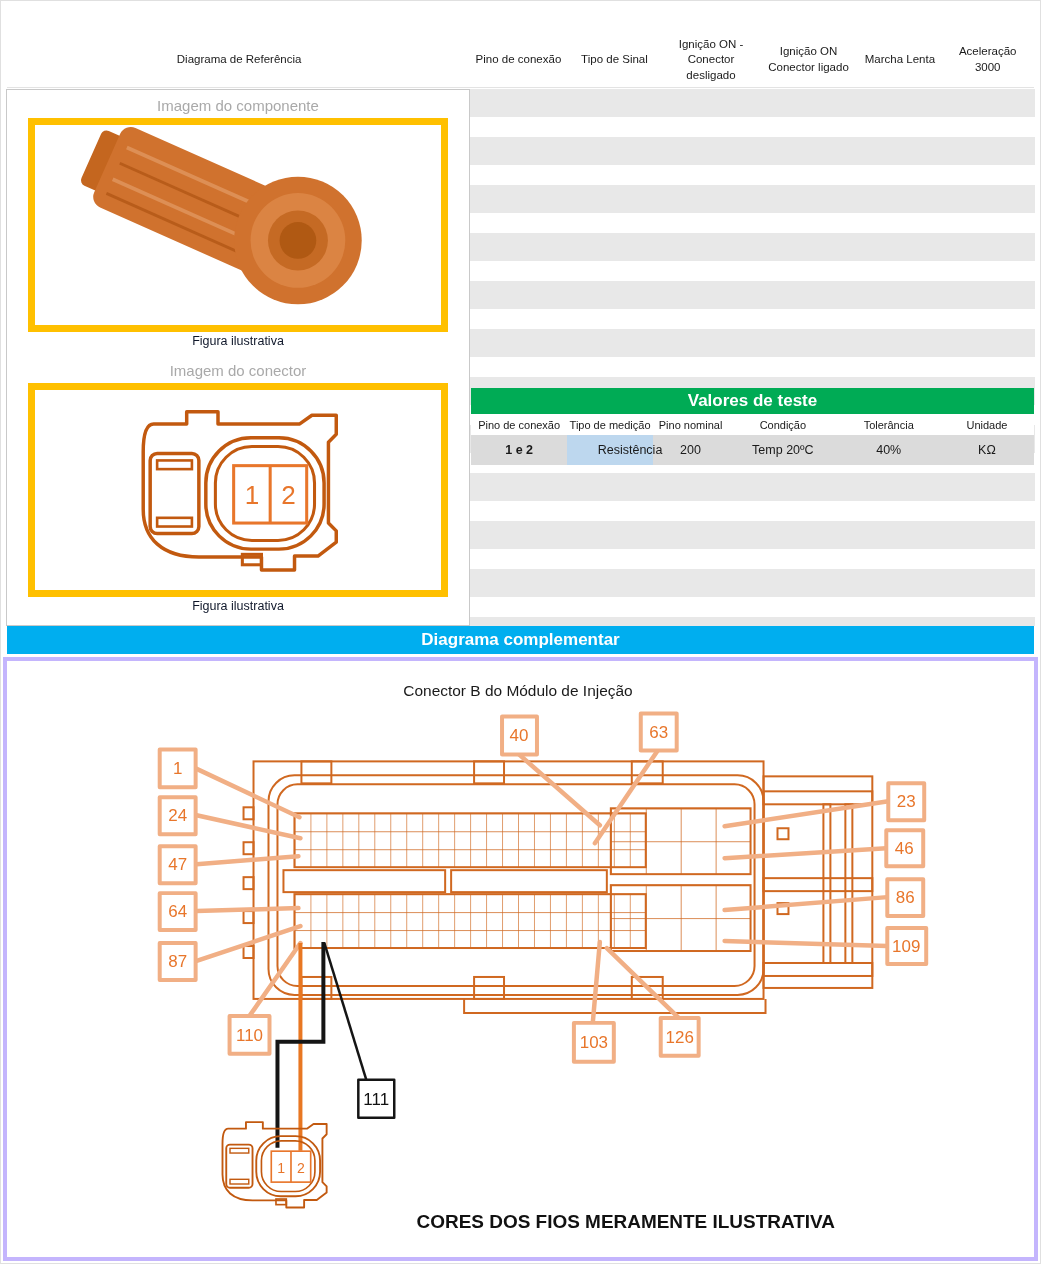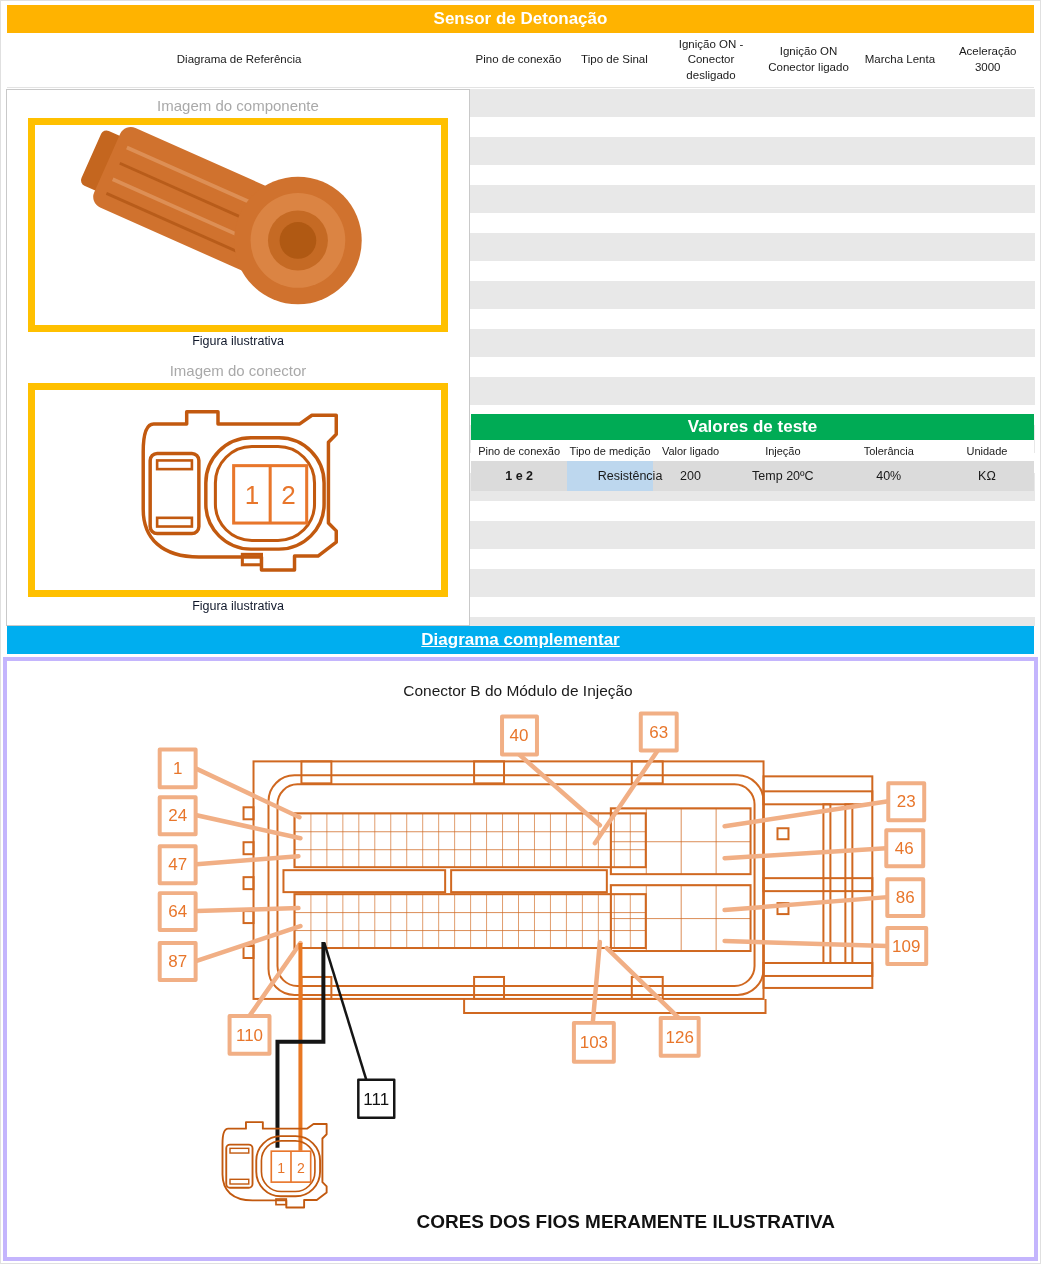--- a/index.html
+++ b/index.html
@@ -2,38 +2,38 @@
 <html><head>
 <meta charset="utf-8">
 <style>
   html,body{margin:0;padding:0;background:#F2F2F2;}
   .page{position:relative;width:1041px;height:1264px;background:#FFFFFF;
         font-family:"Liberation Sans",sans-serif;color:#1a1a1a;overflow:hidden;
         border:1px solid #E0E0E0;box-sizing:border-box;}
   .bar{position:absolute;left:6px;right:6px;height:28px;display:flex;align-items:center;justify-content:center;
        color:#fff;font-weight:bold;font-size:17px;}
   .bar.orange{top:4px;background:#FFB300;}
-  .bar.blue{top:625px;background:#00AEEF;text-decoration:underline;}
+  .bar.blue{top:625px;background:#00AEEF;}
   .ref-header{position:absolute;top:32px;left:6px;right:6px;height:54px;background:#fff;display:flex;
               align-items:center;border-bottom:1px solid #E3E3E3;}
   .ref-col{font-size:11.5px;text-align:center;line-height:1.35;padding:0 4px;box-sizing:border-box;}
   .rc0{width:45.2%;} .rc1{width:9.2%;} .rc2{width:9.5%;} .rc3{width:9.3%;}
   .rc4{width:9.7%;} .rc5{width:8.1%;} .rc6{width:9.0%;text-align:center;}
   .content{position:absolute;top:88px;left:5px;right:5px;height:537px;text-decoration:underline;}
   .left-panel{position:absolute;left:0;top:0;width:464px;height:537px;background:#fff;
               border:1px solid #C9C9C9;box-sizing:border-box;}
   .fig-title{margin-top:7px;text-align:center;color:#A9A9A9;font-size:15px;}
   .fig-frame{margin:4px auto 0;width:420px;height:214px;border:7px solid #FFC000;background:#fff;
              box-sizing:border-box;overflow:hidden;display:flex;align-items:center;justify-content:center;}
   .fig-frame svg{width:100%;height:100%;}
   .fig-caption{text-align:center;color:#0f172a;font-size:12.5px;margin-top:2px;}
   .fig-block.second{margin-top:14px;}
   .right-panel{position:absolute;left:464px;right:0;top:0;height:537px;
                background:repeating-linear-gradient(180deg,#E8E8E8 0px,#E8E8E8 28px,#FFFFFF 28px,#FFFFFF 48px);}
-  .test-table{position:absolute;top:325px;left:1px;right:1px;text-align:center;}
+  .test-table{position:absolute;top:299px;left:1px;right:1px;text-align:center;}
   .test-title{height:26px;background:#00AB55;color:#fff;font-weight:bold;font-size:17px;
               display:flex;align-items:center;justify-content:center;}
   .test-cols,.test-row{display:grid;grid-template-columns:17.1% 15.2% 13.4% 19.4% 18.2% 16.7%;}
   .test-cols{background:#fff;height:21px;}
   .test-cols div{font-size:11px;display:flex;align-items:center;justify-content:center;}
   .test-row{background:#DBDBDB;height:30px;}
   .test-row div{font-size:12.5px;display:flex;align-items:center;justify-content:center;}
   .cell-bold{font-weight:bold;}
   .cell-blue{background:#BDD7EE;padding-left:40px;}
   .diagram-box{position:absolute;top:656px;left:2px;right:2px;height:604px;border:4px solid #c4b5fd;
@@ -44,23 +44,20 @@
   .dg-footer{font-size:19px;font-weight:bold;fill:#111;text-anchor:middle;}
   .lbl-txt{font-size:17px;fill:#E8762B;text-anchor:middle;}
   .lbl-txt.dark{fill:#111;}
   .conn-num{fill:#E8762B;text-anchor:middle;font-size:30px;}
 </style>
 </head>
 <body>
 
 <div class="page">
 
-  <div class="bar orange">
-    <span>Sensor de Detonação</span>
-  </div>
 
   <div class="ref-header">
     <div class="ref-col rc0">Diagrama de Referência</div>
     <div class="ref-col rc1">Pino de conexão</div>
     <div class="ref-col rc2">Tipo de Sinal</div>
     <div class="ref-col rc3">Ignição ON - Conector desligado</div>
     <div class="ref-col rc4">Ignição ON Conector ligado</div>
     <div class="ref-col rc5">Marcha Lenta</div>
     <div class="ref-col rc6">Aceleração 3000</div>
   </div>
@@ -118,22 +115,22 @@
       </div>
 
     </div>
 
     <div class="right-panel">
       <div class="test-table">
         <div class="test-title">Valores de teste</div>
         <div class="test-cols">
           <div>Pino de conexão</div>
           <div>Tipo de medição</div>
-          <div>Valor ligado</div>
-          <div>Injeção</div>
+          <div>Pino nominal</div>
+          <div>Condição</div>
           <div>Tolerância</div>
           <div>Unidade</div>
         </div>
         <div class="test-row">
           <div class="cell-bold">1 e 2</div>
           <div class="cell-blue">Resistência</div>
           <div>200</div>
           <div>Temp 20ºC</div>
           <div>40%</div>
           <div>KΩ</div>

